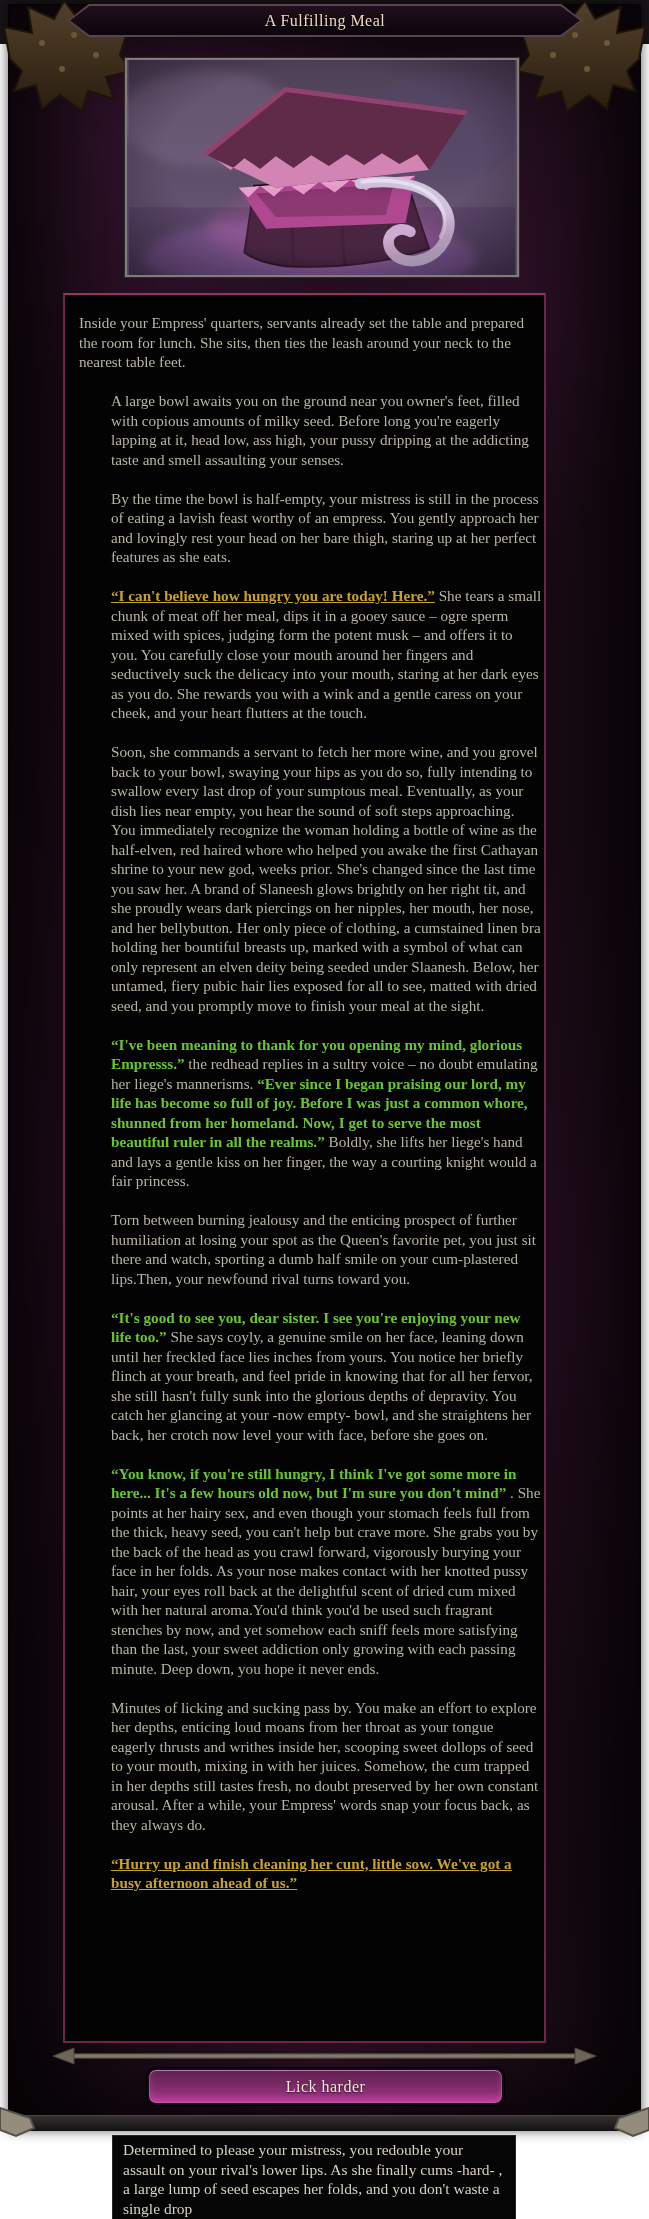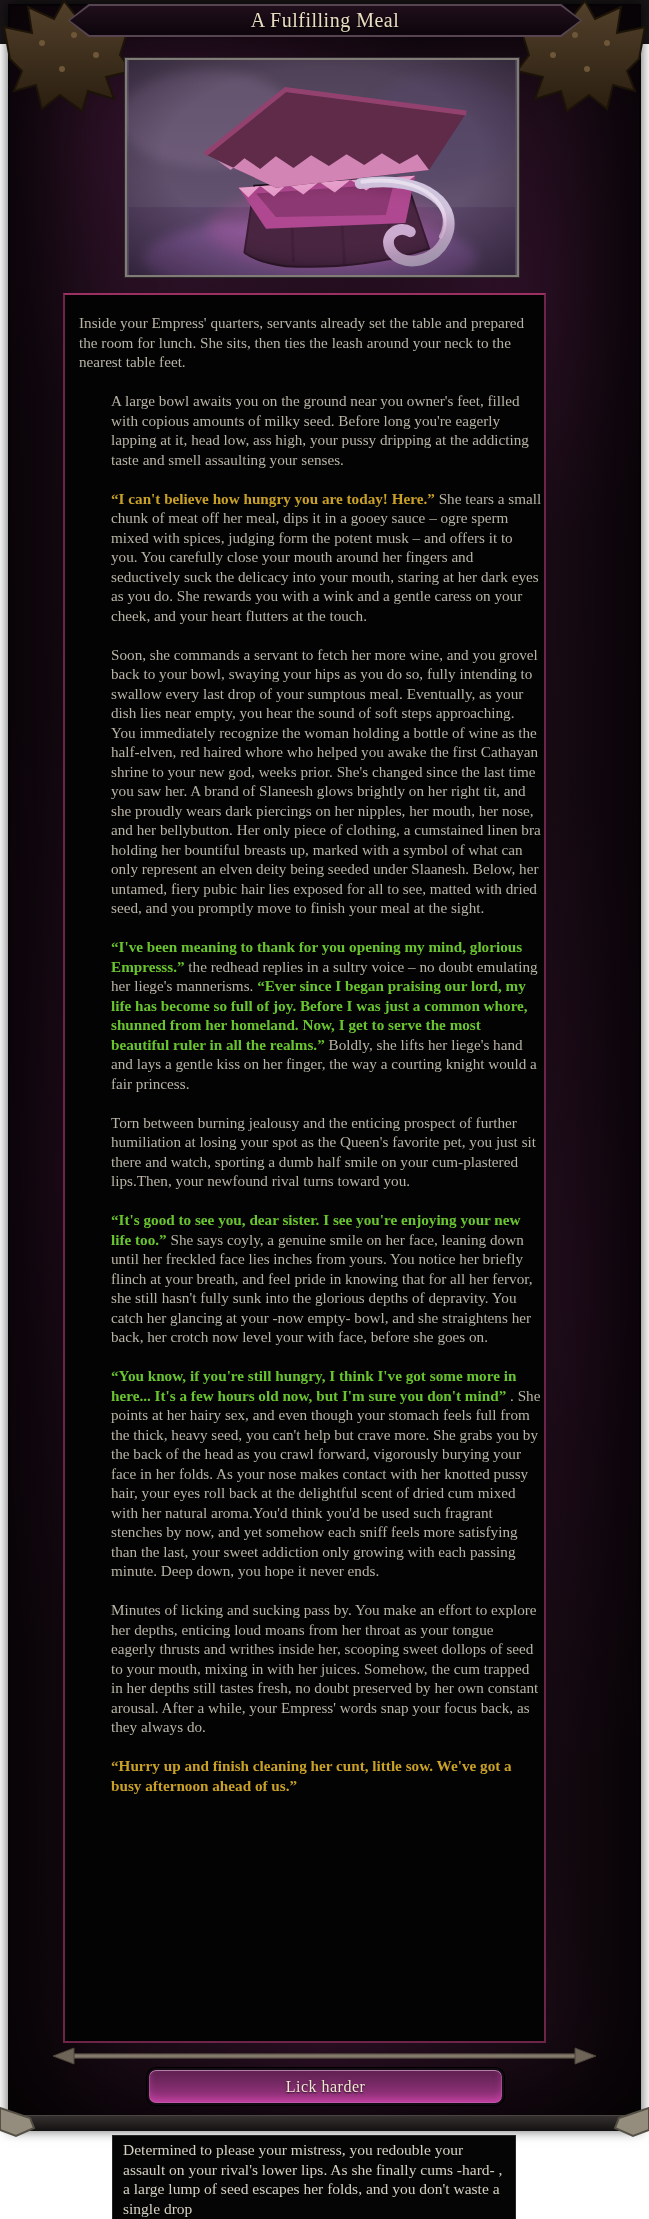--- a/index.html
+++ b/index.html
@@ -48,21 +48,21 @@
     clip-path:polygon(0 50%,4% 0,96% 0,100% 50%,96% 100%,4% 100%);
     background:#564551;
   }
   .banner-inner{
     position:absolute;left:2px;top:2px;right:2px;bottom:2px;
     clip-path:polygon(0 50%,3.8% 0,96.2% 0,100% 50%,96.2% 100%,3.8% 100%);
     background:linear-gradient(#200f1c,#0d050b);
     display:flex;align-items:center;justify-content:center;
   }
   .banner-inner span{
-    color:var(--cream);font-size:20px;letter-spacing:.5px;
+    color:var(--cream);font-size:16px;letter-spacing:.5px;
     text-shadow:0 1px 2px #000;
   }
   
   .illustration{
     position:absolute;left:125px;top:58px;width:394px;height:219px;
     border:2px solid #817c76;outline:1px solid #2c282b;
     background:#564a60;
   }
   .illustration svg{display:block;width:100%;height:100%;}
   
@@ -71,21 +71,21 @@
     background:#040304;
     border:2px solid;
     border-color:var(--panel-border) #6e2348 #6e2348;
     padding:18px 2px 10px 14px;
   }
   .para{
     color:var(--body-text);font-size:15.2px;line-height:19.5px;margin:0;
   }
   .para + .para{margin-top:19.5px;margin-left:32px;}
   .run-normal{color:var(--body-text);}
-  .run-gold{color:var(--gold);font-weight:700;}
+  .run-gold{color:var(--gold);font-weight:700;text-decoration:underline;}
   .run-green{color:var(--green);font-weight:700;}
   
   .divider{position:absolute;left:52px;top:2046px;width:545px;height:20px;}
   
   .action-button{
     position:absolute;left:147px;top:2068px;width:357px;height:37px;
     border:2px solid #120c12;border-radius:9px;
     background:linear-gradient(180deg,#5f2150 0%,#722861 35%,#8a2f74 65%,#aa388d 100%);
     box-shadow:
       inset 0 1px 0 rgba(235,200,235,.45),
@@ -175,20 +175,21 @@
     <path d="M238,124 C302,116 334,150 318,180" fill="none" stroke="#ece5f3" stroke-width="4" stroke-linecap="round" opacity=".8"></path>
     <ellipse cx="205" cy="172" rx="125" ry="42" fill="#c85aaa" opacity=".22" filter="url(#soft)"></ellipse>
     <rect width="394" height="219" fill="url(#vign)"></rect>
   </svg>
 </div>
 
 <div class="story-panel">
   <div>
       <p class="para"><span class="run-normal">Inside your Empress' quarters, servants already set the table and prepared the room for lunch. She sits, then ties the leash around your neck to the nearest table feet.</span></p>
       <p class="para"><span class="run-normal">A large bowl awaits you on the ground near you owner's feet, filled with copious amounts of milky seed. Before long you're eagerly lapping at it,  head low, ass high, your pussy dripping at the addicting taste and smell assaulting your senses.</span></p>
+      <p class="para"><span class="run-normal">By the time the bowl is half-empty, your mistress is still in the process of eating a lavish feast worthy of an empress. You gently approach her and lovingly rest your head on her bare thigh, staring up at her perfect features as she eats.</span></p>
       <p class="para"><span class="run-gold">“I can't believe how hungry you are today! Here.”</span><span class="run-normal">  She tears a small chunk of meat off her meal, dips it in a gooey sauce – ogre sperm mixed with spices, judging form the potent musk – and offers it to you. You carefully close your mouth around her fingers and seductively suck the delicacy into your mouth, staring at her dark eyes as you do. She rewards you with a wink and a gentle caress on your cheek, and your heart flutters at the touch.</span></p>
       <p class="para"><span class="run-normal">Soon, she commands a servant to fetch her more wine, and you grovel back to your bowl, swaying your hips as you do so, fully intending to swallow every last drop of your sumptous meal. Eventually, as your dish lies near empty, you hear the sound of soft steps approaching. You immediately recognize the woman holding a bottle of wine as the half-elven, red haired whore who helped you awake the first Cathayan shrine to your new god, weeks prior. She's changed since the last time you saw her. A brand of Slaneesh glows brightly on her right tit, and she proudly wears dark piercings on her nipples, her mouth, her nose, and her bellybutton. Her only piece of clothing, a cumstained linen bra holding her bountiful breasts up, marked with a symbol of what can only represent an elven deity being seeded under Slaanesh. Below, her untamed, fiery pubic hair lies exposed for all to see, matted with dried seed, and you promptly move to finish your meal at the sight.</span></p>
       <p class="para"><span class="run-green">“I've been meaning to thank for you opening my mind, glorious Empresss.”</span><span class="run-normal">  the redhead replies in a sultry voice – no doubt emulating her liege's mannerisms.  </span><span class="run-green">“Ever since I began praising our lord, my life has become so full of joy. Before I was just a common whore, shunned from her homeland. Now, I get to serve the most beautiful ruler in all the realms.”</span><span class="run-normal">  Boldly, she lifts her liege's hand and lays a gentle kiss on her finger, the way a courting knight would a fair princess.</span></p>
       <p class="para"><span class="run-normal">Torn between burning jealousy and the enticing prospect of further humiliation at losing your spot as the Queen's favorite pet, you just sit there and watch, sporting a dumb half smile on your cum-plastered lips.Then, your newfound rival turns toward you.</span></p>
       <p class="para"><span class="run-green">“It's good to see you, dear sister. I see you're enjoying your new life too.”</span><span class="run-normal">  She says coyly, a genuine smile on her face, leaning down until her freckled face lies inches from yours. You notice her briefly flinch at your breath, and feel pride in knowing that for all her fervor, she still hasn't fully sunk into the glorious depths of depravity. You catch her glancing at your -now empty- bowl, and she straightens her back, her crotch now level your with face, before she goes on.</span></p>
       <p class="para"><span class="run-green">“You know, if you're still hungry, I think I've got some more in here... It's a few hours old now, but I'm sure you don't mind”</span><span class="run-normal"> . She points at her hairy sex, and even though your stomach feels full from the thick, heavy seed, you can't help but crave more. She grabs you by the back of the head as you crawl forward, vigorously burying your face in her folds. As your nose makes contact with her knotted pussy hair, your eyes roll back at the delightful scent of dried cum mixed with her natural aroma.You'd think you'd be used such fragrant stenches by now, and yet somehow each sniff feels more satisfying than the last, your sweet addiction only growing with each passing minute. Deep down, you hope it never ends.</span></p>
       <p class="para"><span class="run-normal">Minutes of licking and sucking pass by. You make an effort to explore her depths, enticing loud moans from her throat as your tongue eagerly thrusts and writhes inside her, scooping sweet dollops of seed to your mouth, mixing in with her juices. Somehow, the cum trapped in her depths still tastes fresh, no doubt preserved by her own constant arousal. After a while, your Empress' words snap your focus back, as they always do.</span></p>
       <p class="para"><span class="run-gold">“Hurry up and finish cleaning her cunt, little sow. We've got a busy afternoon ahead of us.”</span></p>
     </div>
 </div>

